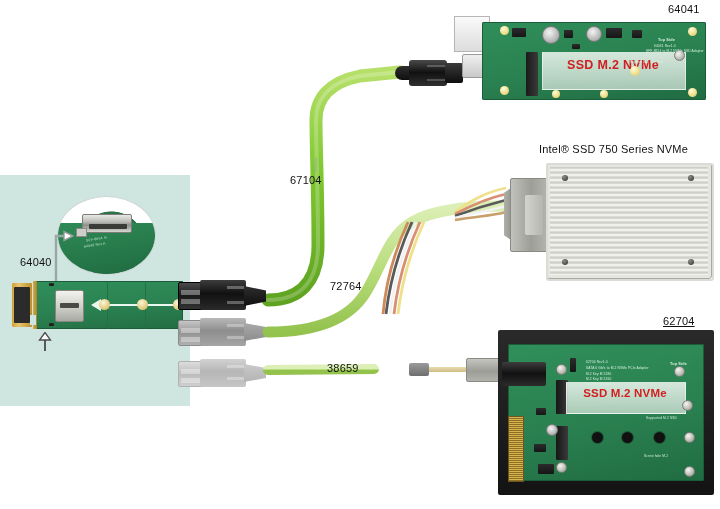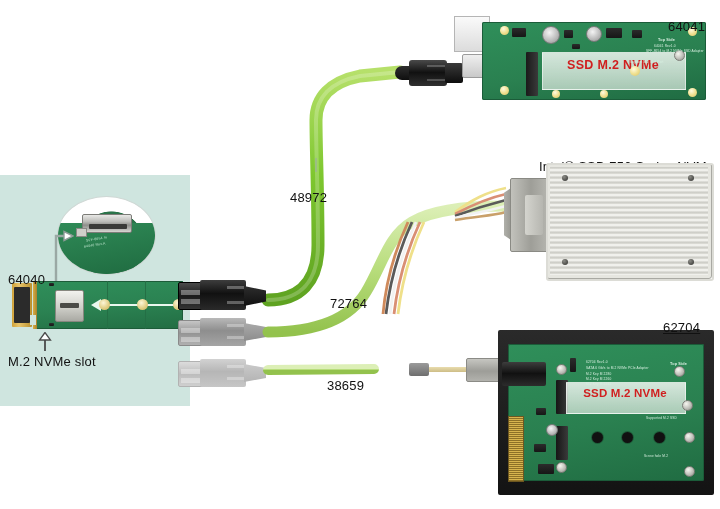--- a/index.html
+++ b/index.html
@@ -3,21 +3,21 @@
 <meta charset="utf-8">
 <style>
   html,body{margin:0;padding:0;background:#ffffff;}
   body{width:720px;height:509px;position:relative;overflow:hidden;
        font-family:"Liberation Sans", sans-serif;color:#1a1a1a;}
   #stage{position:absolute;left:0;top:0;width:720px;height:509px;}
 
   
   .abs{position:absolute;}
   .lbl{position:absolute;font-size:13px;color:#111;white-space:nowrap;letter-spacing:.2px;}
-  .lbl.big{font-size:13px;margin-top:16px;}
+  .lbl.big{font-size:11px;}
 
   
   #left-panel{left:0;top:175px;width:190px;height:231px;background:#cfe5df;}
 
   
   #mag-circle{left:57px;top:196px;width:97px;height:77px;border-radius:50%;
      background:radial-gradient(circle at 55% 62%, #2f7d52 0%, #2a7349 46%, #ffffff 47%);
      border:1px solid #cfd8d5;overflow:hidden;}
   #mag-pcb{position:absolute;left:0;top:26px;width:97px;height:51px;
      background:linear-gradient(170deg,#2f8a57,#1f6b40);}
@@ -402,22 +402,21 @@
       <div class="silk b" style="left:162px;top:18px;">Top Side</div>
       <div class="silk" style="left:78px;top:16px;">62704 Rev1.0</div>
       <div class="silk" style="left:78px;top:22px;">SATA 6 Gb/s to M.2 NVMe PCIe Adapter</div>
       <div class="silk" style="left:78px;top:28px;">M.2 Key M 2280</div>
       <div class="silk" style="left:78px;top:33px;">M.2 Key M 2260</div>
       <div class="silk" style="left:78px;top:38px;">M.2 Key M 2242</div>
       <div class="silk" style="left:138px;top:72px;">Supported M.2 SSD</div>
       <div class="silk" style="left:136px;top:110px;">Screw hole M.2</div>
     </div>
   </div>
-  <div class="lbl big" style="left:663px;top:304px;text-decoration:underline;">62704</div>
-
-  <div class="lbl big" style="left:8px;top:256px;">64040</div>
-  <div class="lbl big" style="left:8px;top:338px;">M.2 NVMe slot</div>
-
-  <div class="lbl big" style="left:290px;top:174px;">48972</div>
+  <div class="lbl big" style="left:663px;top:315px;text-decoration:underline;">62704</div>
+
+  <div class="lbl big" style="left:20px;top:256px;">64040</div>
+
+  <div class="lbl big" style="left:290px;top:174px;">67104</div>
   <div class="lbl big" style="left:330px;top:280px;">72764</div>
   <div class="lbl big" style="left:327px;top:362px;">38659</div>
 
 </div>
 
 </body></html>

